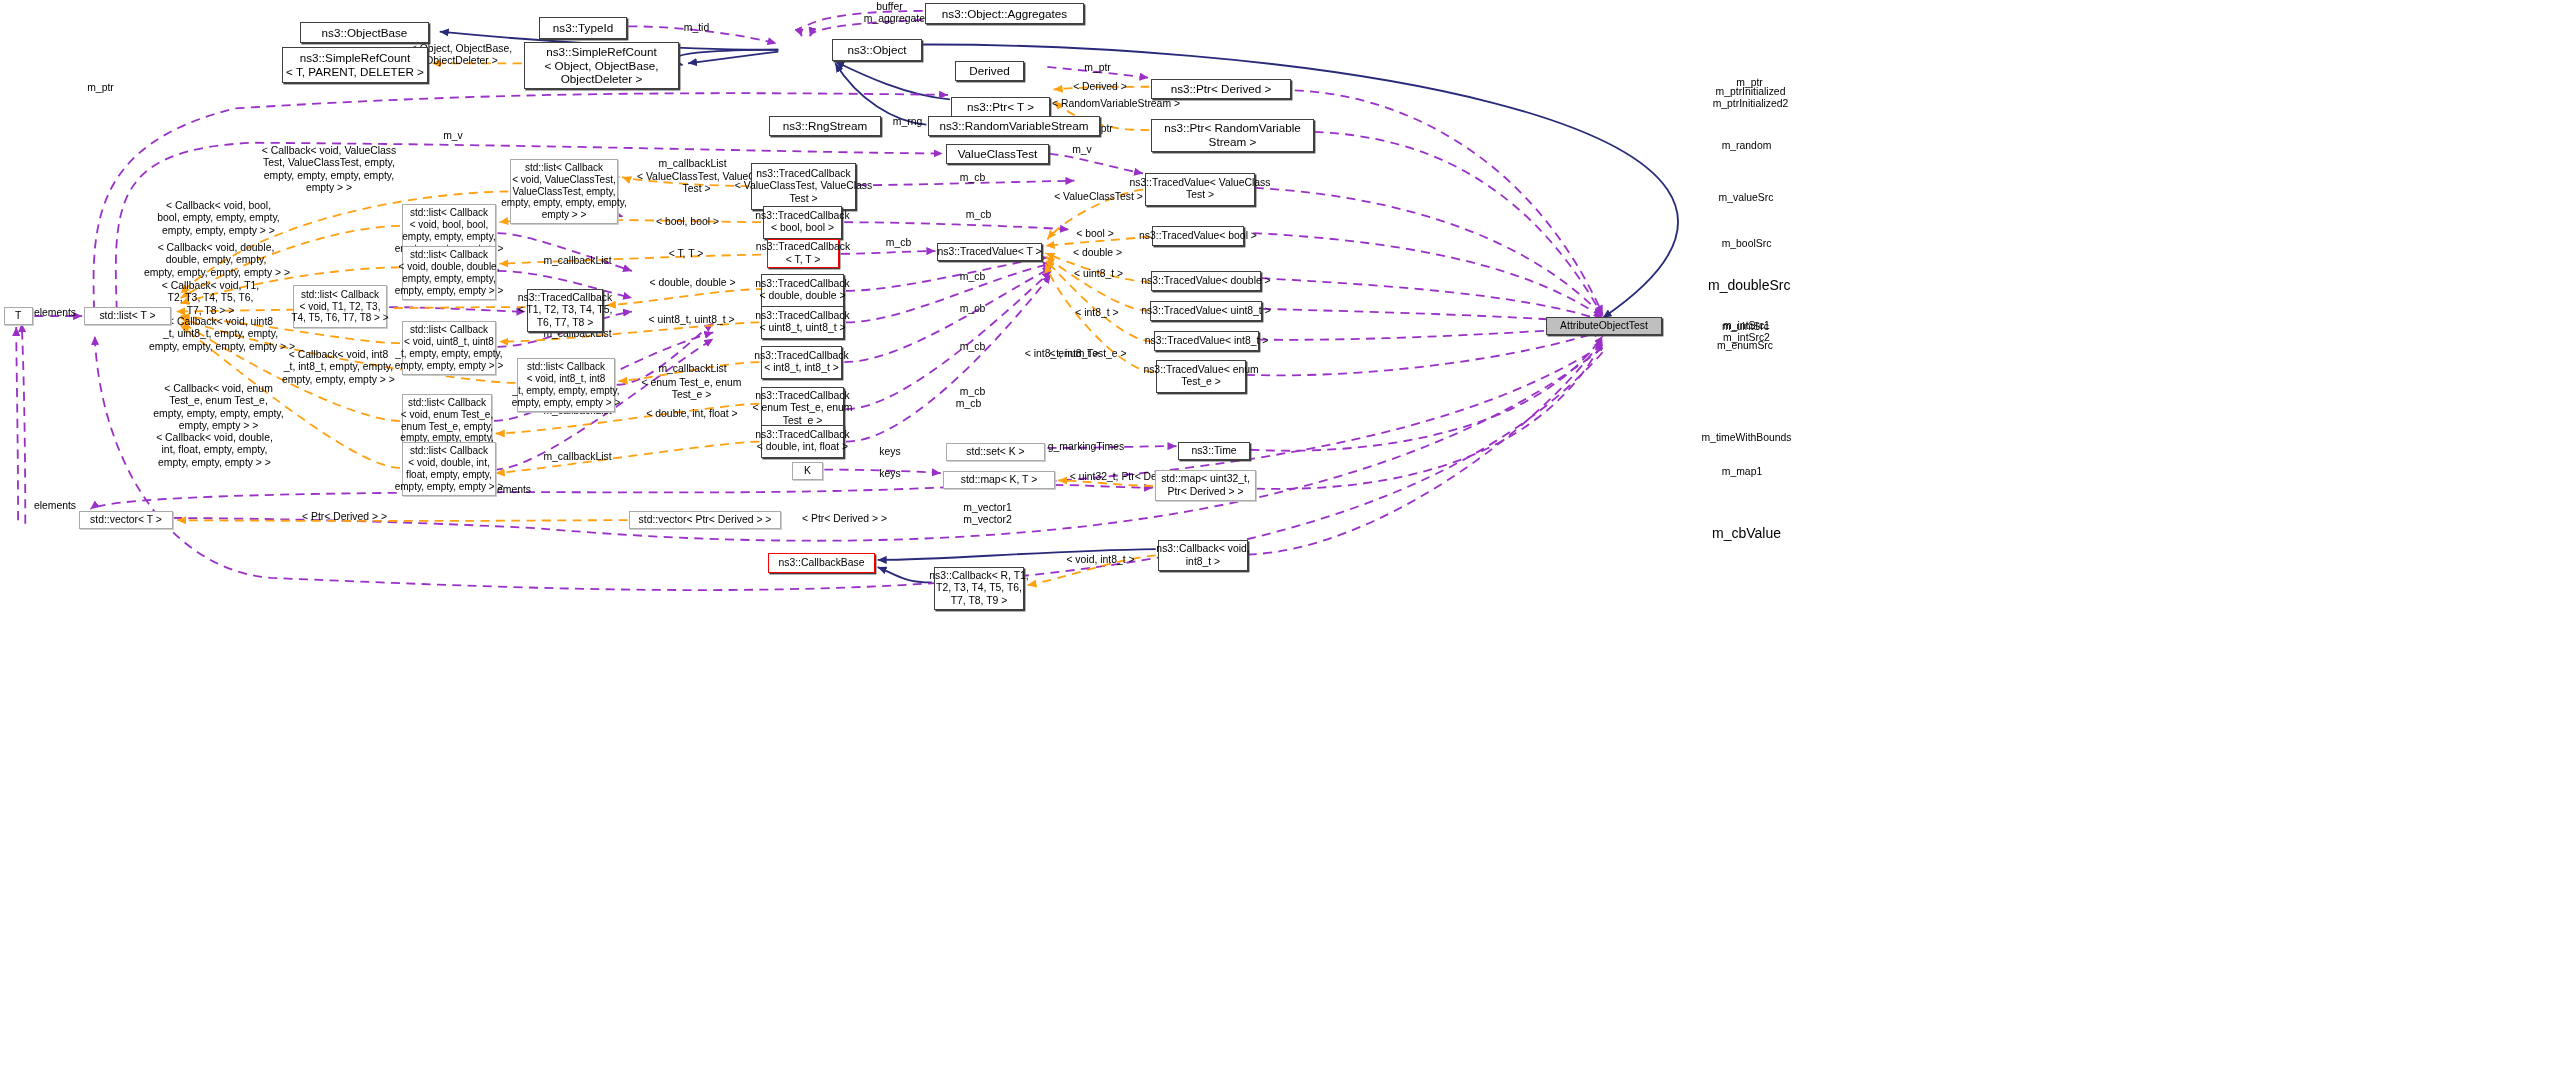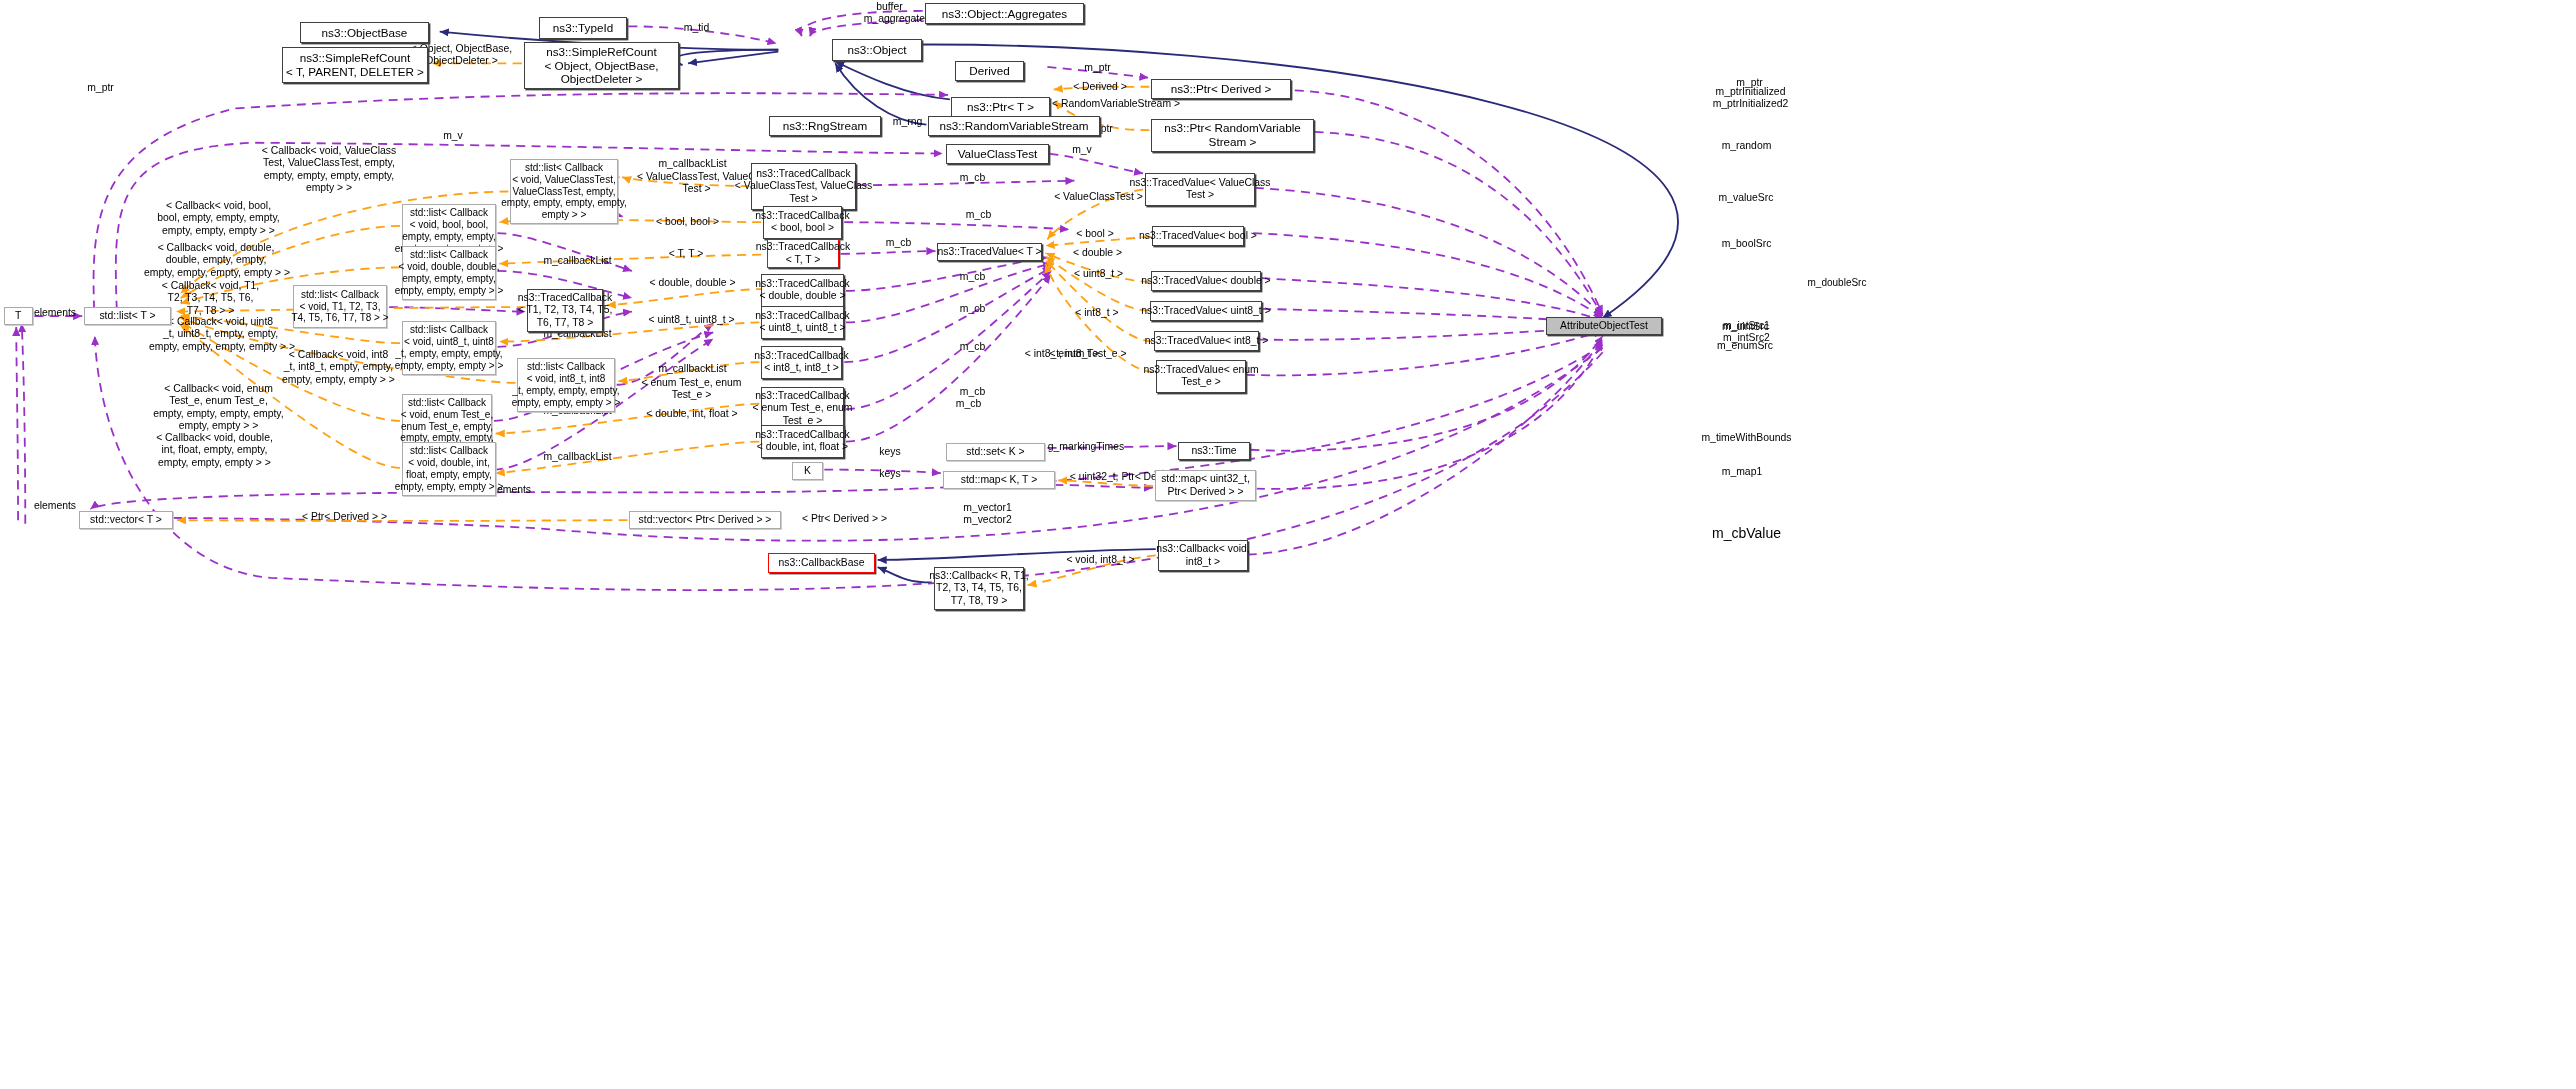--- a/index.html
+++ b/index.html
@@ -302,21 +302,21 @@
       <div class="edge-label" style="left: 957px; top: 209px; width: 43px; font-size: 10.4px;">m_cb</div>
       <div class="edge-label" style="left: 1068px; top: 228px; width: 54px; font-size: 10.4px;">&lt; bool &gt;</div>
       <div class="edge-label" style="left: 1712px; top: 238px; width: 69px; font-size: 10.4px;">m_boolSrc</div>
       <div class="edge-label" style="left: 144px; top: 242px; width: 144px; font-size: 10.4px;">&lt; Callback&lt; void, double,
 double, empty, empty,
 empty, empty, empty, empty &gt; &gt;</div>
       <div class="edge-label" style="left: 660px; top: 248px; width: 52px; font-size: 10.4px;">&lt; T, T &gt;</div>
       <div class="edge-label" style="left: 877px; top: 237px; width: 43px; font-size: 10.4px;">m_cb</div>
       <div class="edge-label" style="left: 535px; top: 255px; width: 85px; font-size: 10.4px;">m_callbackList</div>
       <div class="edge-label" style="left: 1065px; top: 247px; width: 65px; font-size: 10.4px;">&lt; double &gt;</div>
-      <div class="edge-label" style="left: 1798px; top: 277px; width: 78px; font-size: 10px;">m_doubleSrc</div>
+      <div class="edge-label" style="left: 1708px; top: 277px; width: 78px; font-size: 14px;">m_doubleSrc</div>
       <div class="edge-label" style="left: 152px; top: 280px; width: 117px; font-size: 10.4px;">&lt; Callback&lt; void, T1,
 T2, T3, T4, T5, T6,
 T7, T8 &gt; &gt;</div>
       <div class="edge-label" style="left: 398px; top: 288px; width: 85px; font-size: 10.4px;">m_callbackList</div>
       <div class="edge-label" style="left: 642px; top: 277px; width: 101px; font-size: 10.4px;">&lt; double, double &gt;</div>
       <div class="edge-label" style="left: 951px; top: 271px; width: 43px; font-size: 10.4px;">m_cb</div>
       <div class="edge-label" style="left: 1065px; top: 268px; width: 67px; font-size: 10.4px;">&lt; uint8_t &gt;</div>
       <div class="edge-label" style="left: 27px; top: 307px; width: 56px; font-size: 10.4px;">elements</div>
       <div class="edge-label" style="left: 149px; top: 316px; width: 143px; font-size: 10.4px;">&lt; Callback&lt; void, uint8
 _t, uint8_t, empty, empty,

